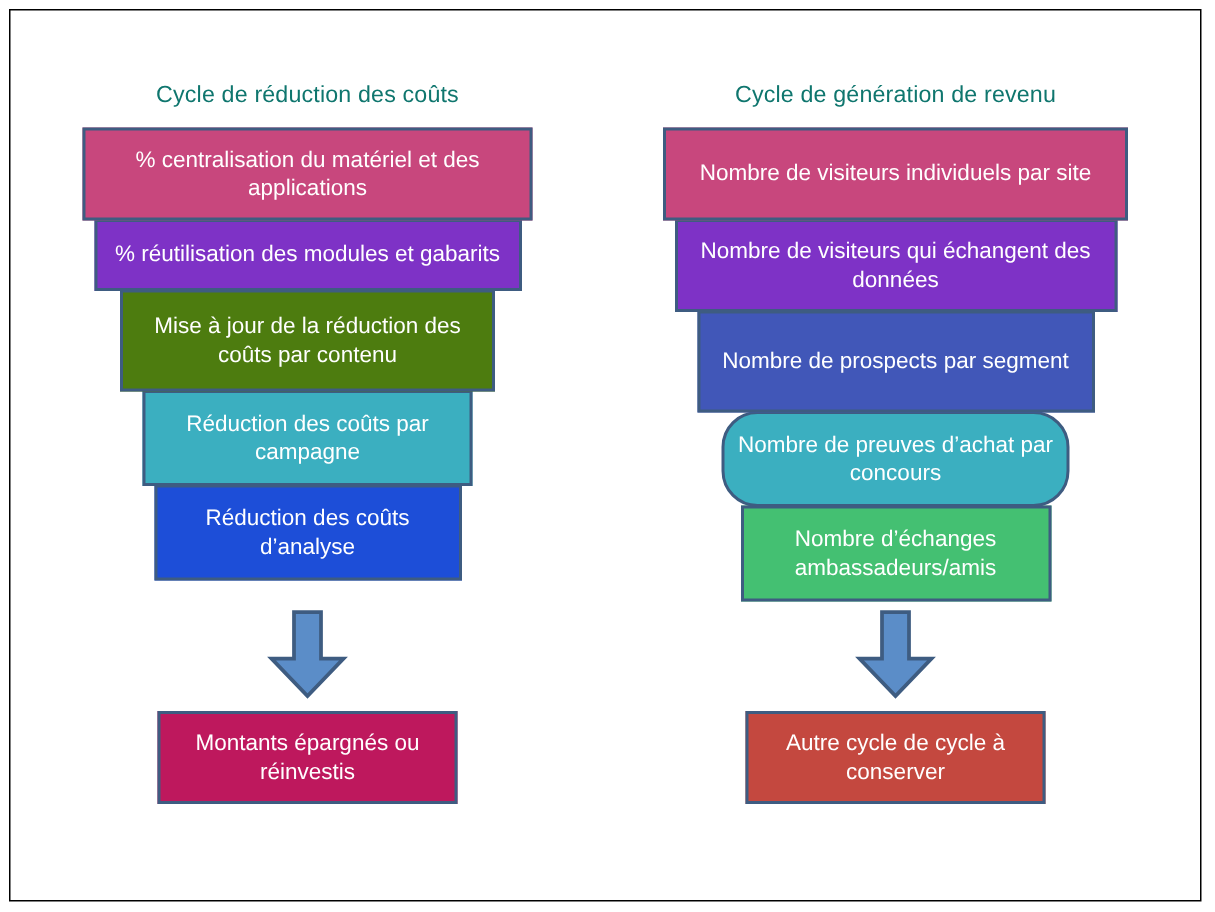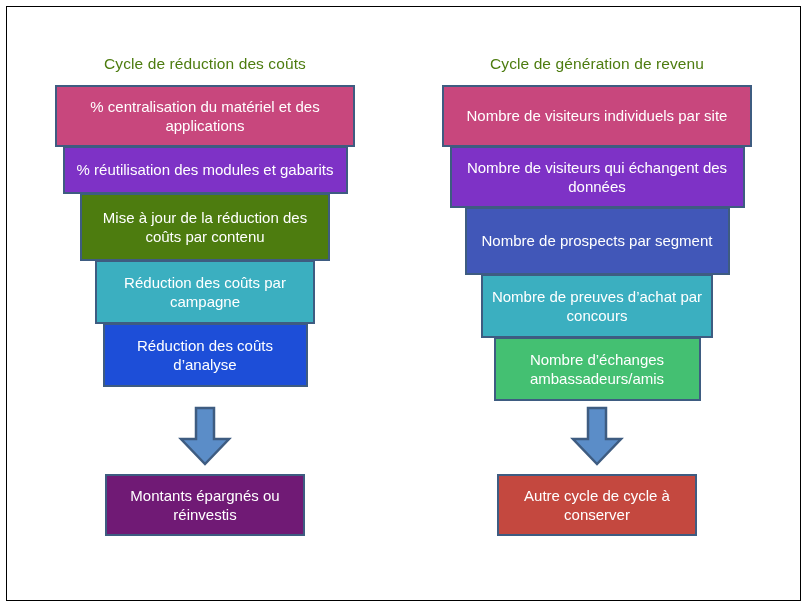--- a/index.html
+++ b/index.html
@@ -25,21 +25,21 @@
   }
   #col-left{left:8px;}
   #col-right{left:400px;}
 
   .col-title{
     position:absolute;
     top:48px;
     left:0;width:100%;
     text-align:center;
     font-size:15.5px;
-    color:#4d7c0f;
+    color:#0f766e;
     font-weight:400;
     letter-spacing:.1px;
   }
 
   .funnel{
     position:absolute;
     top:78px;
     left:0;width:100%;
   }
   .stage{
@@ -113,40 +113,40 @@
       </div>
     </div>
 
     <div class="arrow-wrap" style="top: 399px;">
       <svg class="arrow" viewBox="0 0 60 60">
         <polygon points="21,2 39,2 39,33 54,33 30,58 6,33 21,33" fill="#5B8DC8" stroke="#3E5C81" stroke-width="2.5" stroke-linejoin="miter"></polygon>
       </svg>
     </div>
 
     <div class="result" style="top: 467px;">
-      <div class="result-box" style="width: 200px; height: 62px; background: #701a75; border-color: rgb(62, 92, 129);">
+      <div class="result-box" style="width: 200px; height: 62px; background: #be185d; border-color: rgb(62, 92, 129);">
         <span>Montants épargnés ou réinvestis</span>
       </div>
     </div>
   </div>
 
   <div class="column" id="col-right">
     <div class="col-title">Cycle de génération de revenu</div>
 
     <div class="funnel">
       <div class="stage" style="width: 310px; height: 62px; background: rgb(200, 71, 125); border-color: rgb(62, 92, 129); z-index: 10;">
         <span>Nombre de visiteurs individuels par site</span>
       </div>
       <div class="stage" style="width: 295px; height: 62px; background: rgb(126, 50, 198); border-color: rgb(62, 92, 129); z-index: 9;">
         <span>Nombre de visiteurs qui échangent des données</span>
       </div>
       <div class="stage" style="width: 265px; height: 68px; background: rgb(65, 87, 184); border-color: rgb(62, 92, 129); z-index: 8; justify-content: flex-end;">
         <span>Nombre de prospects par segment</span>
       </div>
-      <div class="stage" style="width: 232px; height: 64px; background: rgb(59, 175, 192); border-color: rgb(62, 92, 129); z-index: 7;">
+      <div class="stage" style="width: 232px; height: 64px; background: rgb(59, 175, 192); border-color: rgb(62, 92, 129); z-index: 7; border-radius: 24px;">
         <span>Nombre de preuves d’achat par concours</span>
       </div>
       <div class="stage" style="width: 207px; height: 64px; background: rgb(68, 192, 114); border-color: rgb(62, 92, 129); z-index: 6;">
         <span>Nombre d’échanges ambassadeurs/amis</span>
       </div>
     </div>
 
     <div class="arrow-wrap" style="top: 399px;">
       <svg class="arrow" viewBox="0 0 60 60">
         <polygon points="21,2 39,2 39,33 54,33 30,58 6,33 21,33" fill="#5B8DC8" stroke="#3E5C81" stroke-width="2.5" stroke-linejoin="miter"></polygon>

